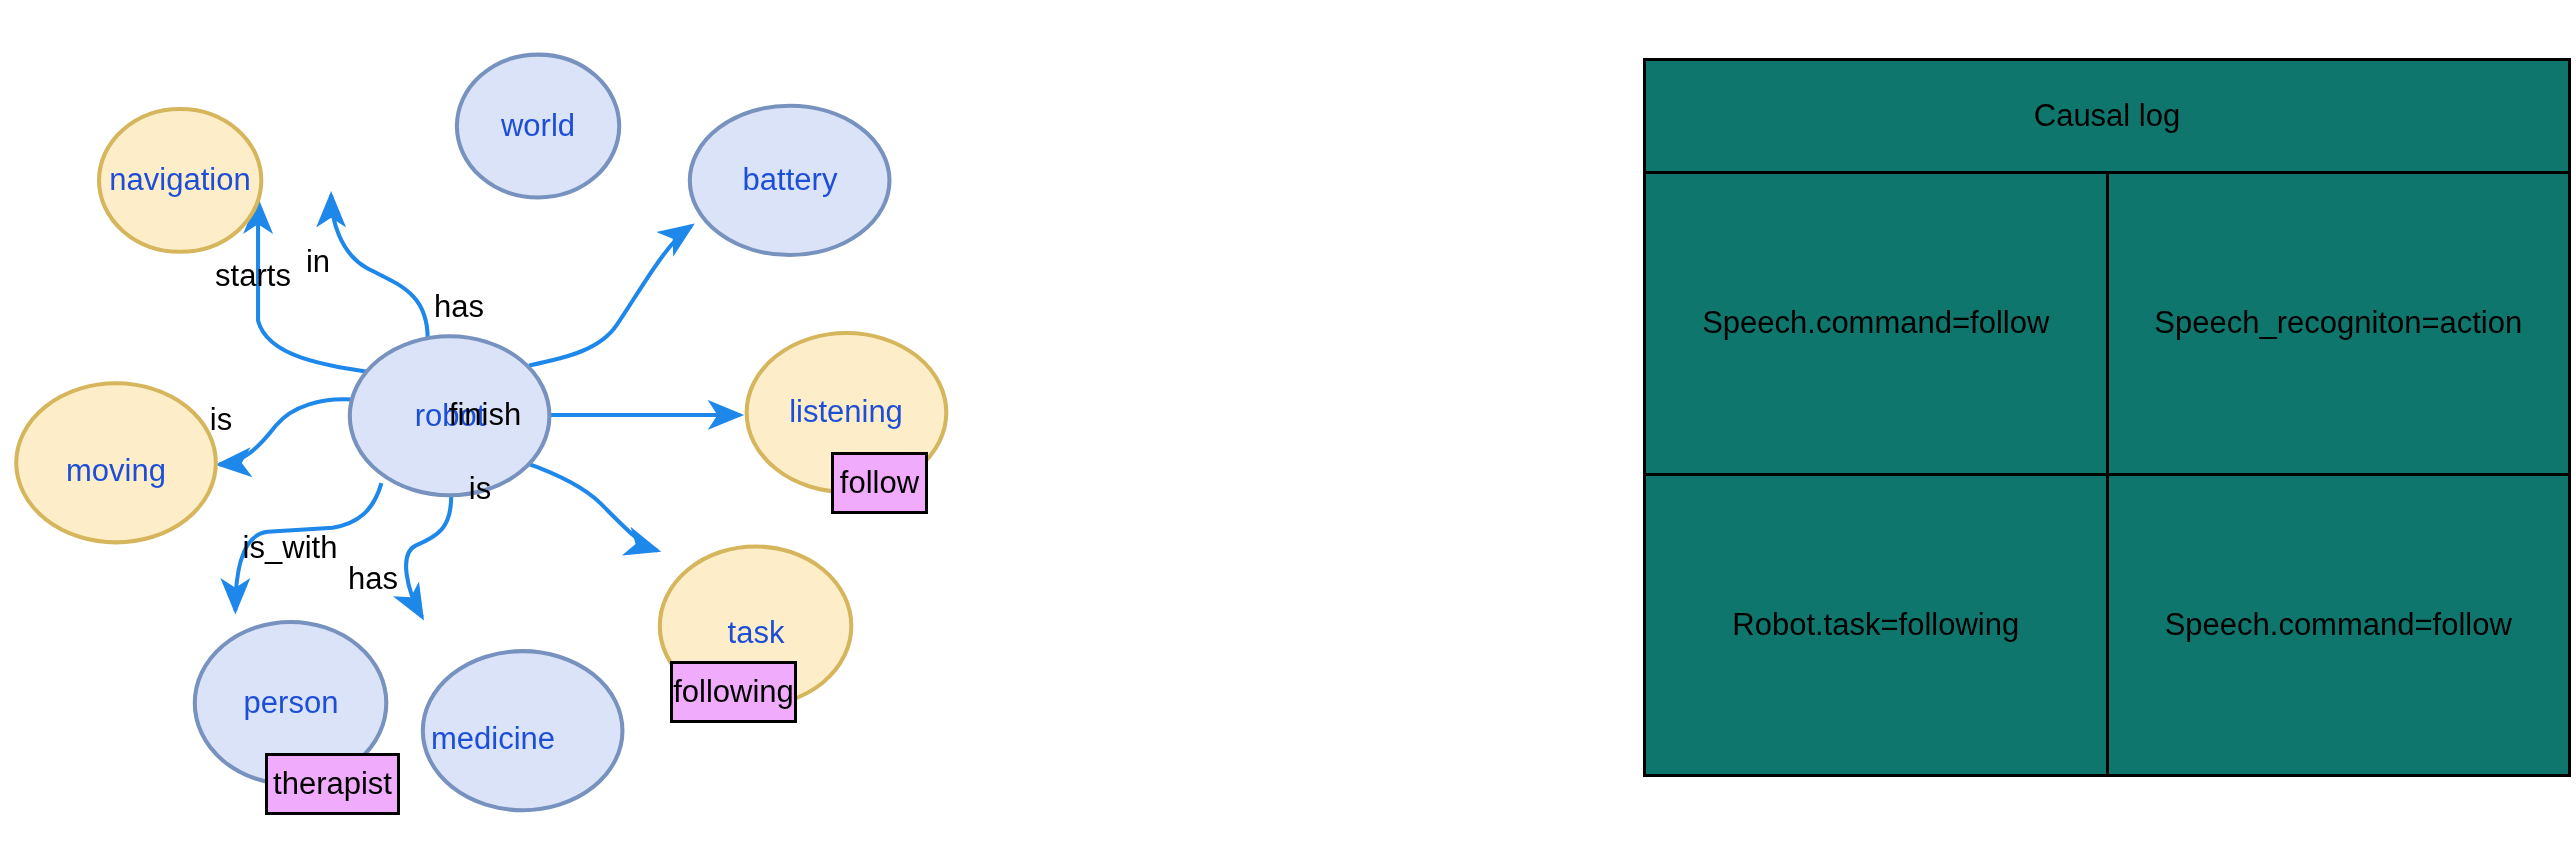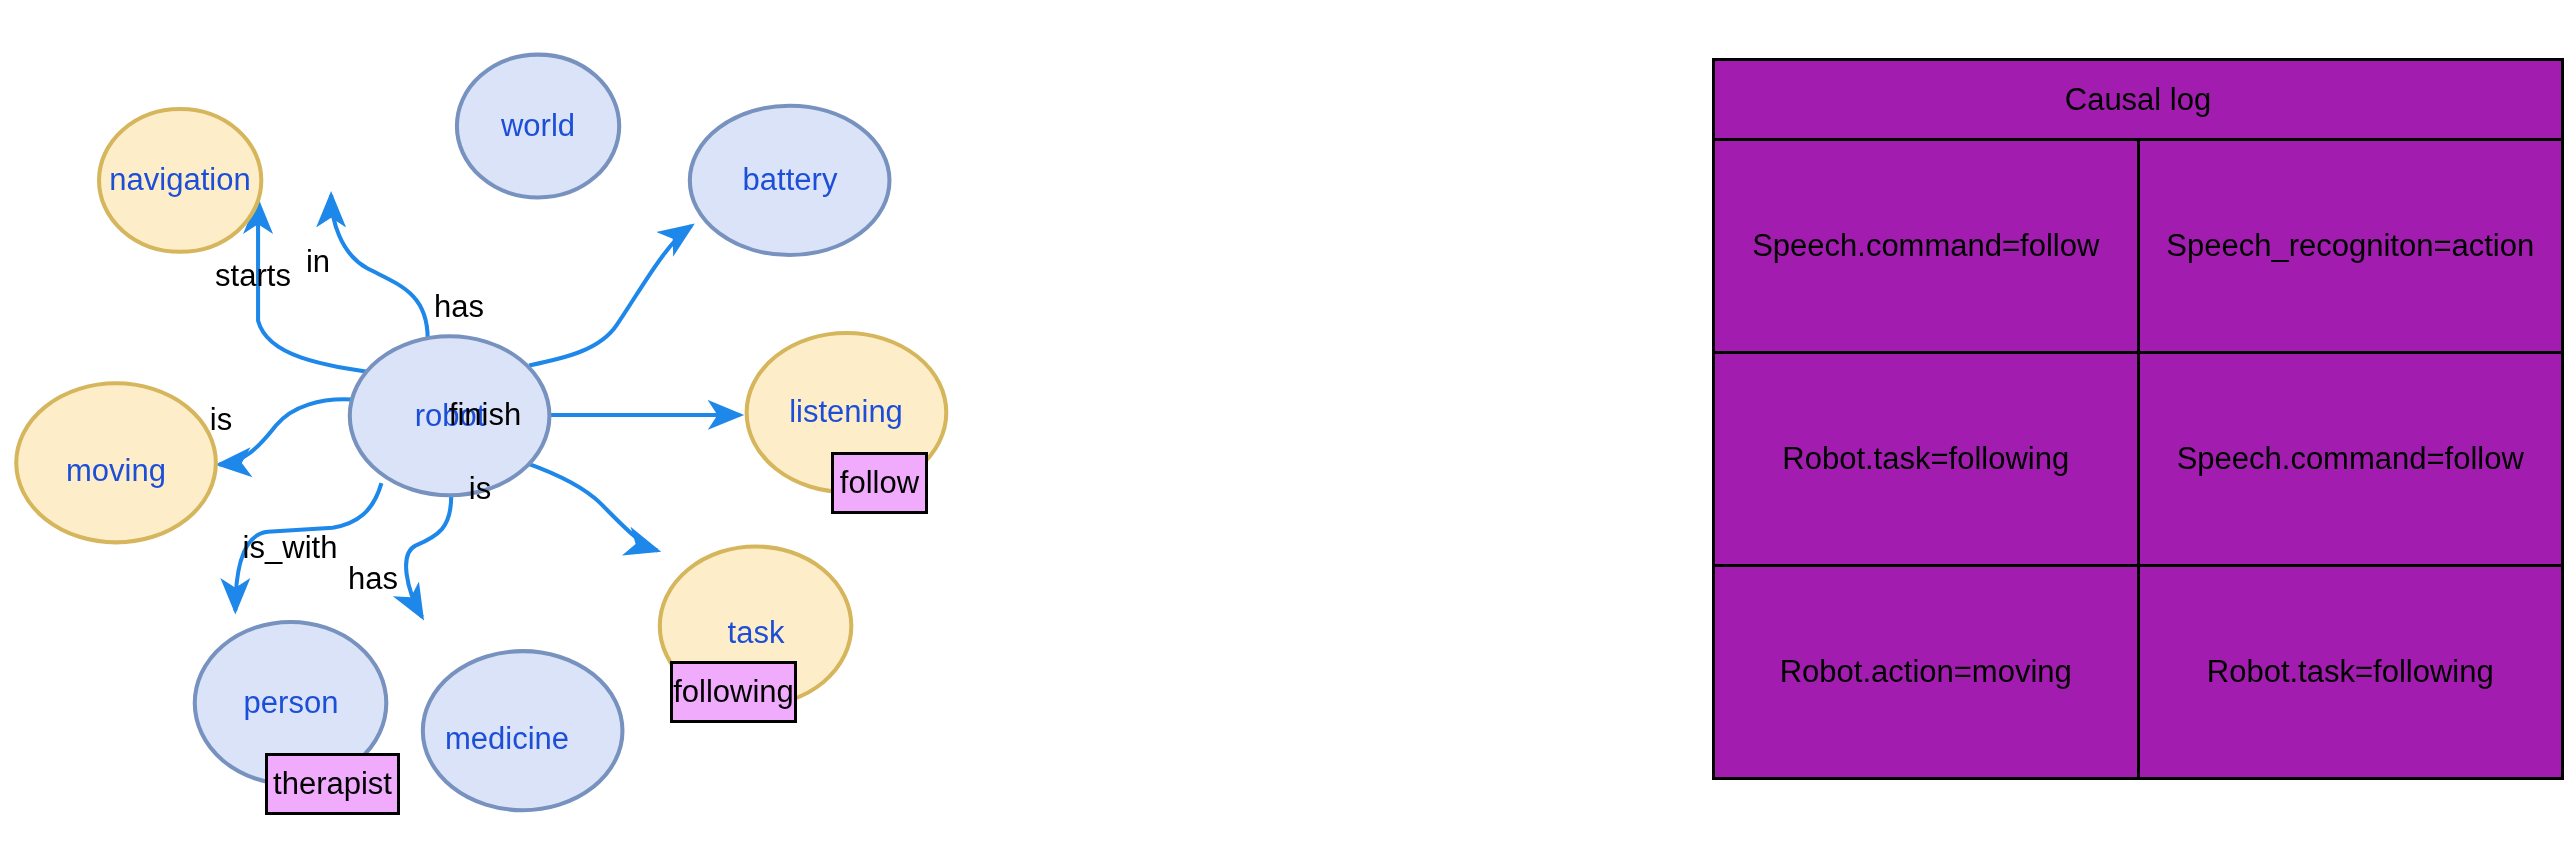--- a/index.html
+++ b/index.html
@@ -63,27 +63,27 @@
     justify-content: center;
     font-size: 31px;
     color: #000000;
     white-space: nowrap;
     font-family: "Liberation Sans", sans-serif;
   }
 
   
   #causal-log {
     position: absolute;
-    left: 1712px;
+    left: 1643px;
     top: 58px;
-    width: 852px;
+    width: 928px;
     height: 719px;
     border-collapse: collapse;
     table-layout: fixed;
-    background: #a21caf;
+    background: #0f766e;
   }
   #causal-log td,
   #causal-log th {
     border: 3.2px solid #000000;
     font-weight: normal;
     font-size: 31px;
     color: #000000;
     font-family: "Liberation Sans", sans-serif;
     padding: 0 11.4px;
     box-sizing: border-box;
@@ -145,21 +145,21 @@
       </g>
     </svg>
 
     <div class="node-label" style="left:180px; top:180px;">navigation</div>
     <div class="node-label" style="left:538px; top:126px;">world</div>
     <div class="node-label" style="left:790px; top:180px;">battery</div>
     <div class="node-label" style="left:116px; top:471px;">moving</div>
     <div class="node-label" style="left:450px; top:416px;">robot</div>
     <div class="node-label" style="left:846px; top:412px;">listening</div>
     <div class="node-label" style="left:291px; top:703px;">person</div>
-    <div class="node-label" style="left:507px; top:739px;">medicine</div>
+    <div class="node-label" style="left:493px; top:739px;">medicine</div>
     <div class="node-label" style="left:756px; top:633px;">task</div>
 
     <div class="edge-label" style="left:253px; top:276px;">starts</div>
     <div class="edge-label" style="left:318px; top:262px;">in</div>
     <div class="edge-label" style="left:459px; top:307px;">has</div>
     <div class="edge-label" style="left:221px; top:420px;">is</div>
     <div class="edge-label" style="left:485px; top:415px;">finish</div>
     <div class="edge-label" style="left:480px; top:489px;">is</div>
     <div class="edge-label" style="left:290px; top:548px;">is_with</div>
     <div class="edge-label" style="left:373px; top:579px;">has</div>
@@ -175,21 +175,17 @@
         <th class="log-title" colspan="2">Causal log</th>
       </tr>
       <tr>
         <td class="log-cell">Speech.command=follow</td>
         <td class="log-cell">Speech_recogniton=action</td>
       </tr>
       <tr>
         <td class="log-cell">Robot.task=following</td>
         <td class="log-cell">Speech.command=follow</td>
       </tr>
-      <tr>
-        <td class="log-cell">Robot.action=moving</td>
-        <td class="log-cell">Robot.task=following</td>
-      </tr>
     </tbody>
   </table>
 
 </div>
 
 
 </body></html>

